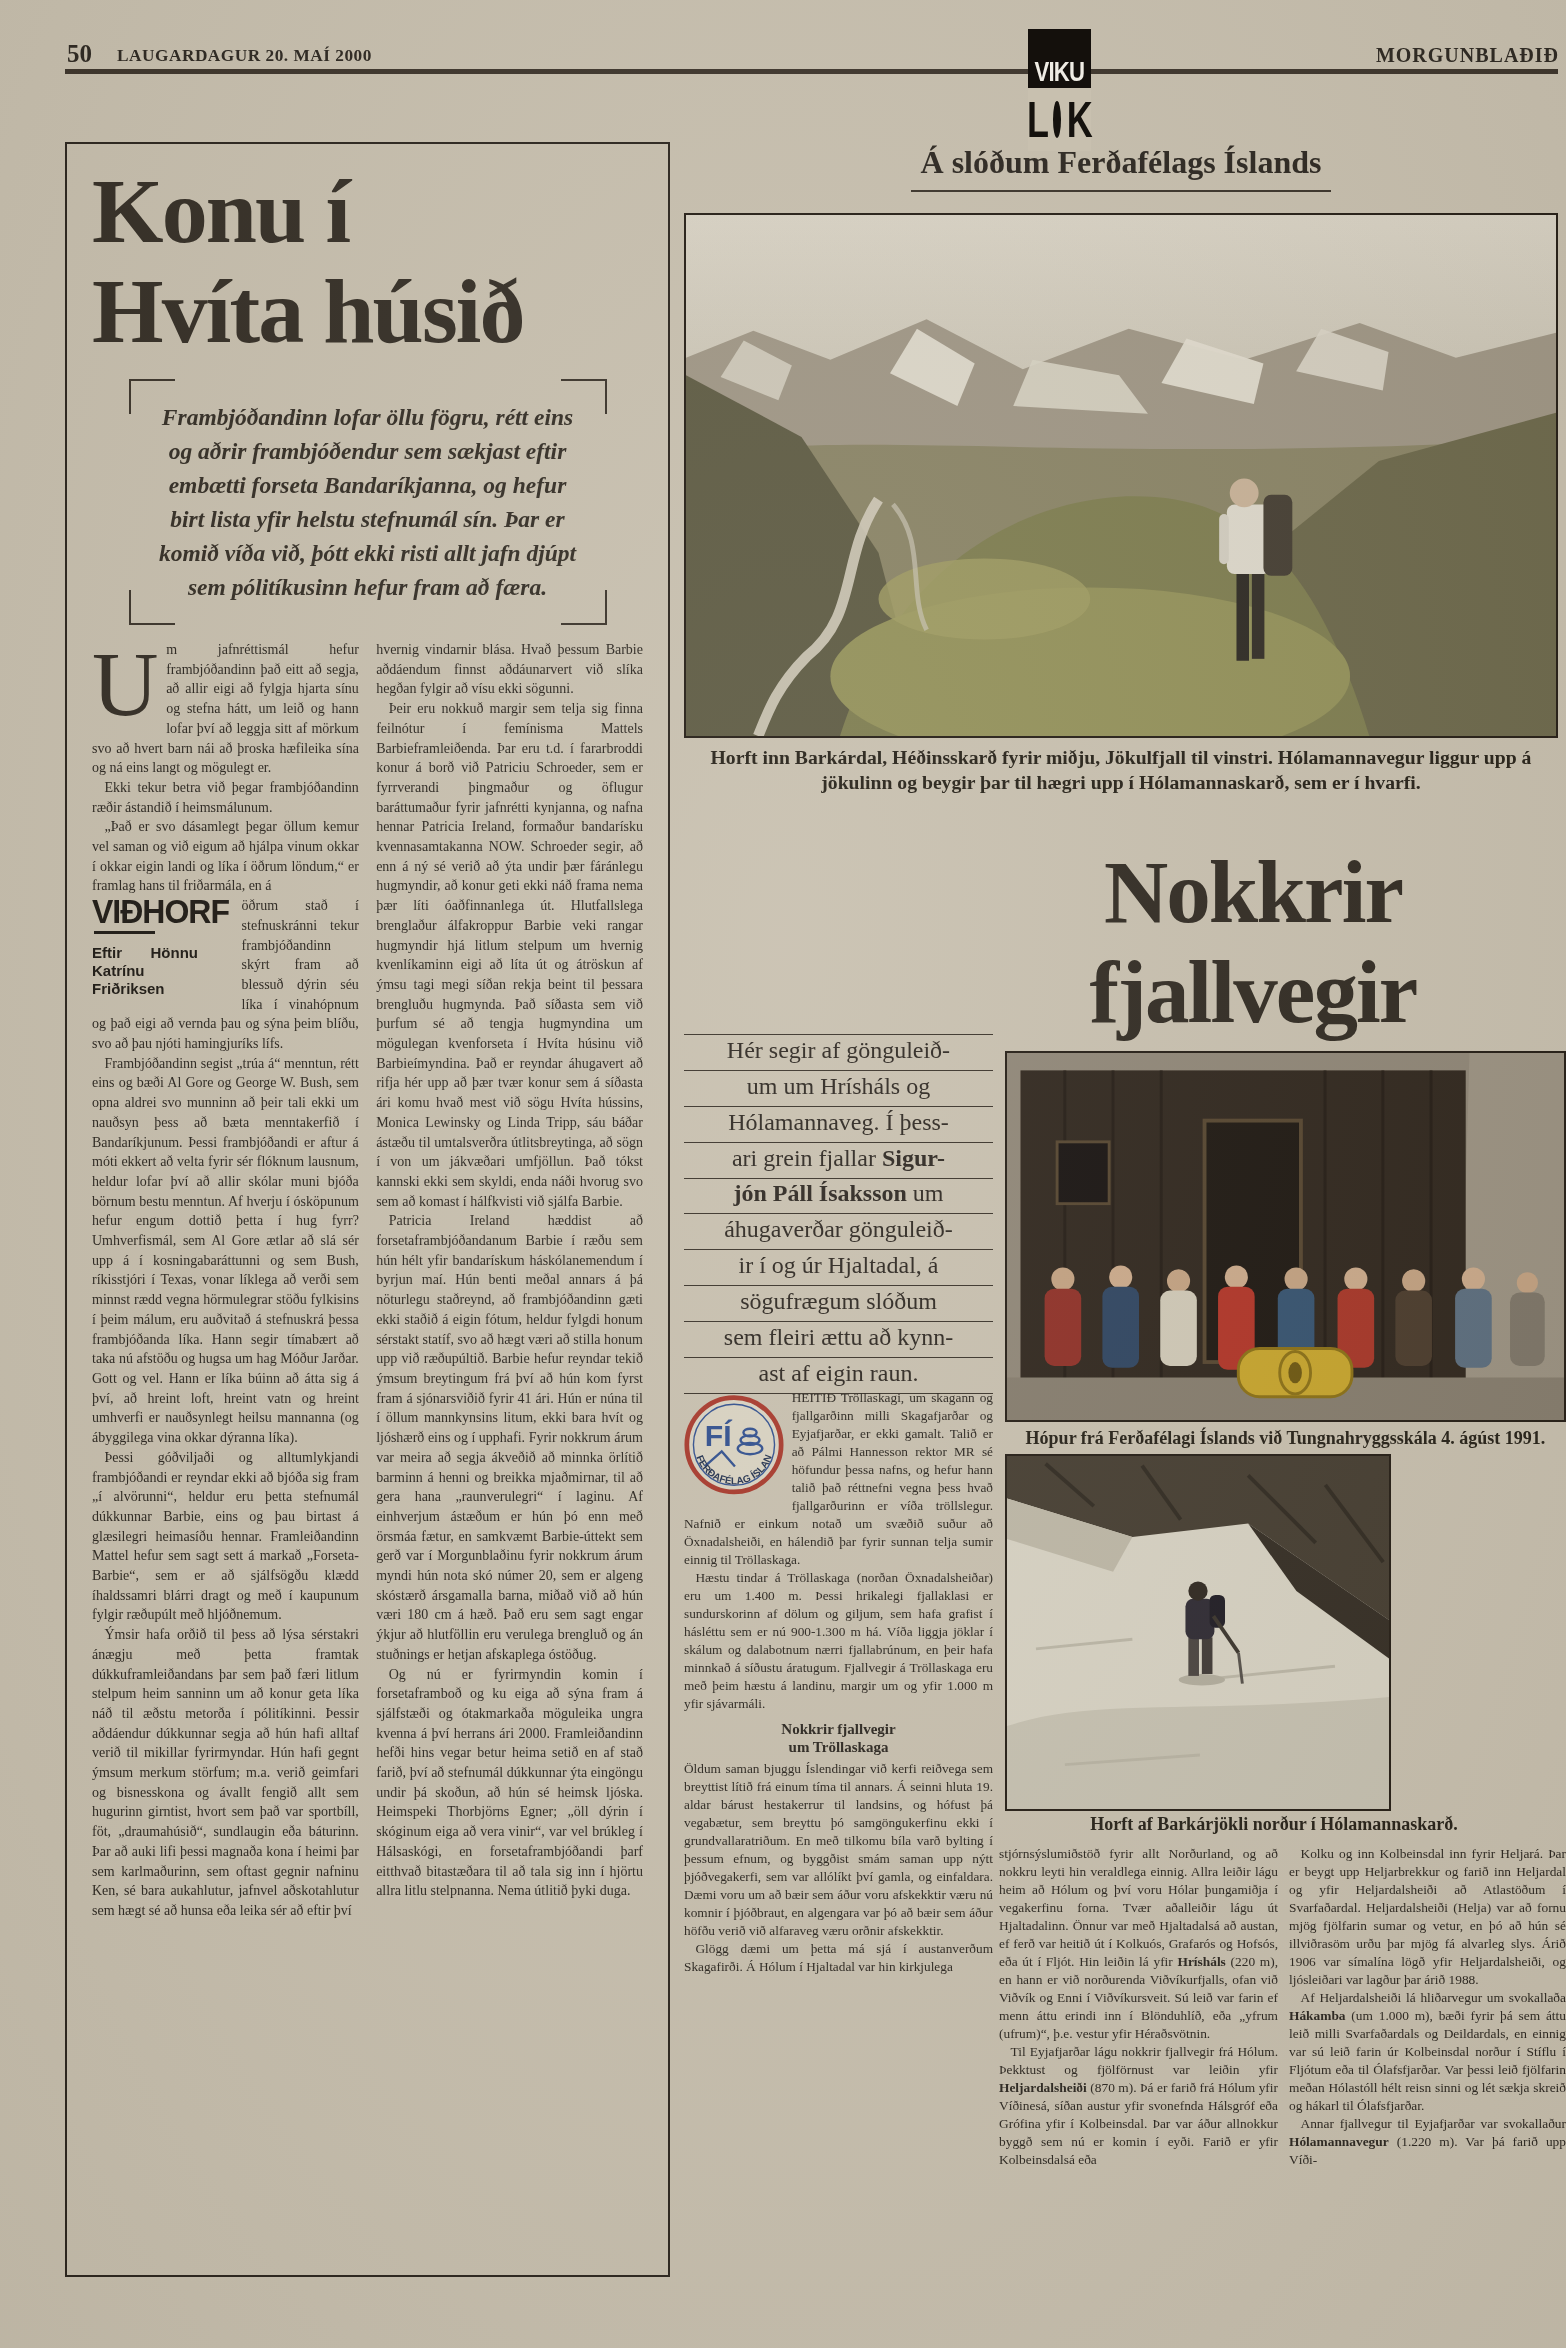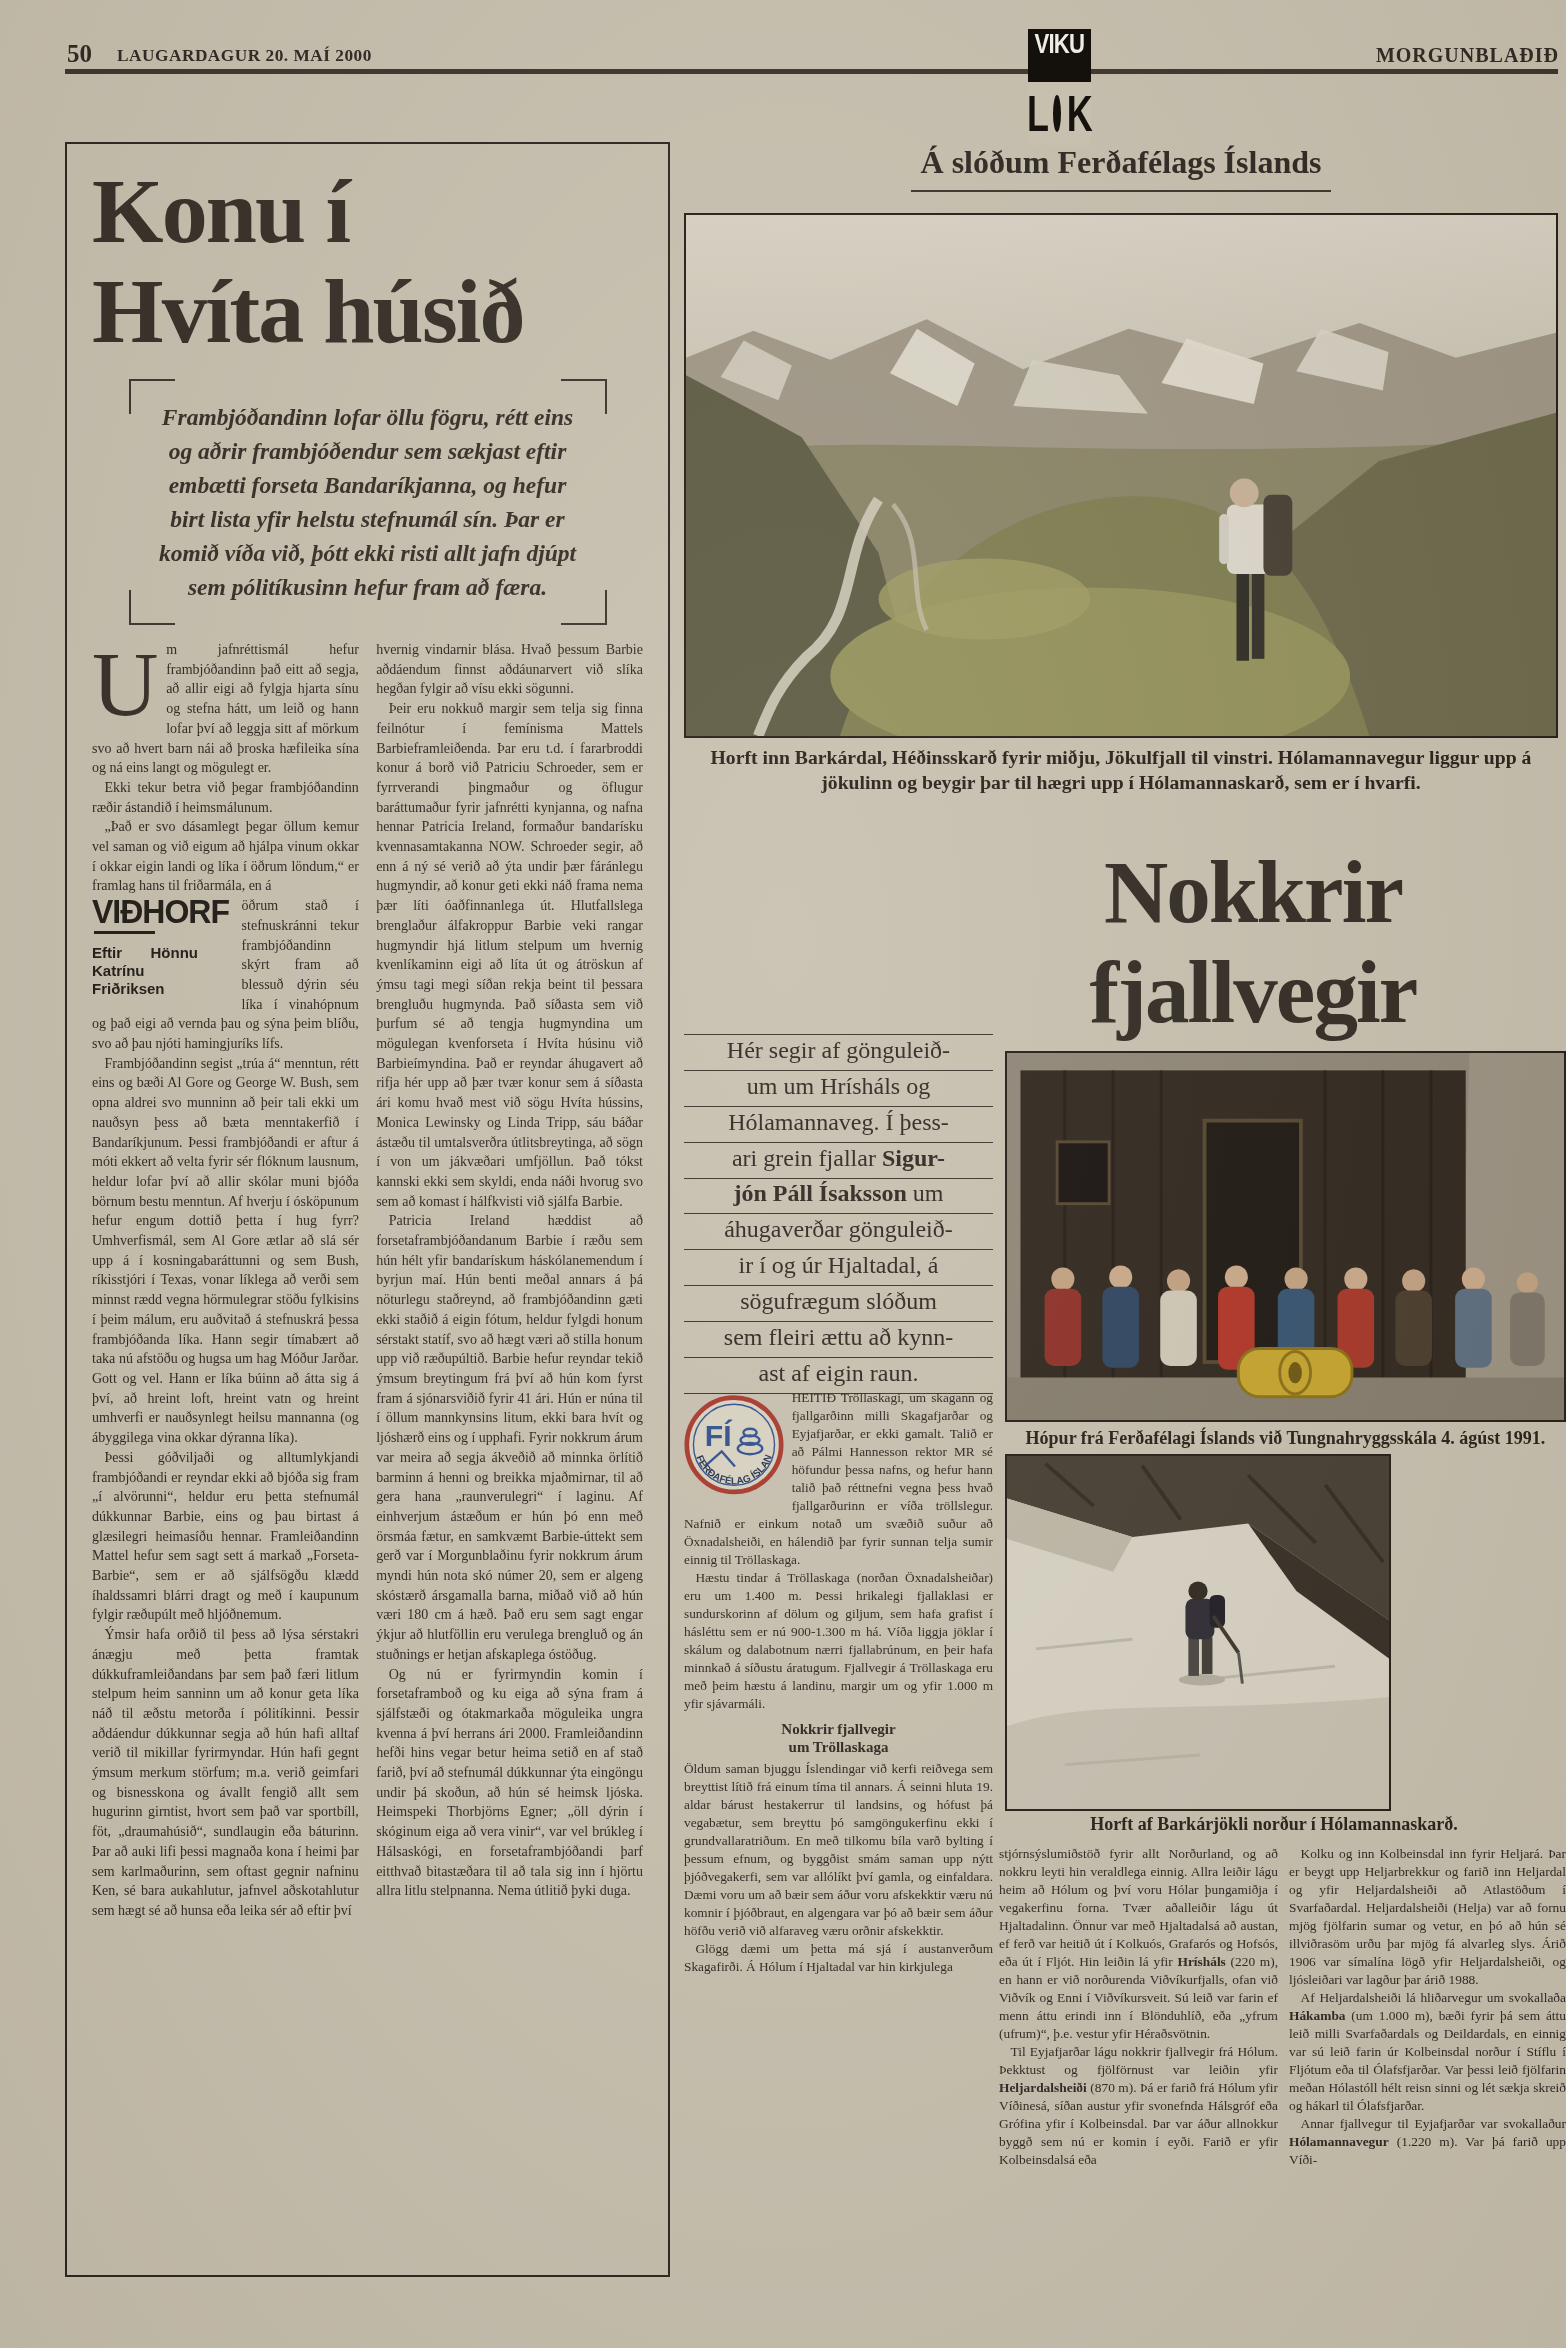--- a/index.html
+++ b/index.html
@@ -10,21 +10,21 @@
   .abs{position:absolute;}
 
   
   .pagenum{left:67px;top:40px;font-size:25px;font-weight:bold;}
   .h-date{left:117px;top:46px;font-size:17.3px;font-weight:bold;letter-spacing:0.5px;}
   .masthead{left:1134px;top:44px;width:425px;text-align:right;font-size:20px;font-weight:bold;letter-spacing:1px;}
   .h-rule{left:65px;top:69px;width:1493px;height:4.8px;background:#3b332a;}
 
   
   .viku{left:1028px;top:29px;width:63px;z-index:5;}
-  .viku-top{background:#14100c;color:#efece4;height:53px;display:flex;align-items:flex-start;justify-content:center;
+  .viku-top{background:#14100c;color:#efece4;height:59px;display:flex;align-items:flex-end;justify-content:center;
             font-family:"Liberation Sans",sans-serif;font-weight:bold;font-size:27px;transform-origin:center;}
   .viku-top span{display:inline-block;transform:scaleX(.82);letter-spacing:-1px;}
   .viku-bottom{height:63px;background:#c8c0af;display:flex;align-items:center;justify-content:center;
             font-family:"Liberation Sans",sans-serif;font-weight:bold;font-size:50px;color:#15120e;}
   .viku-bottom .lk{display:inline-block;transform:scaleX(.72);letter-spacing:-1.9px;}
   .viku-o{display:inline-block;width:16.3px;height:29px;border-radius:50%;background:#d6c41f;border:4.8px solid #15120e;margin:0 1px;}
 
   
   .leftbox{left:65px;top:142px;width:605px;height:2135px;border:2.9px solid #2a241d;box-sizing:border-box;
            padding:17.3px 25px;background:transparent;}

